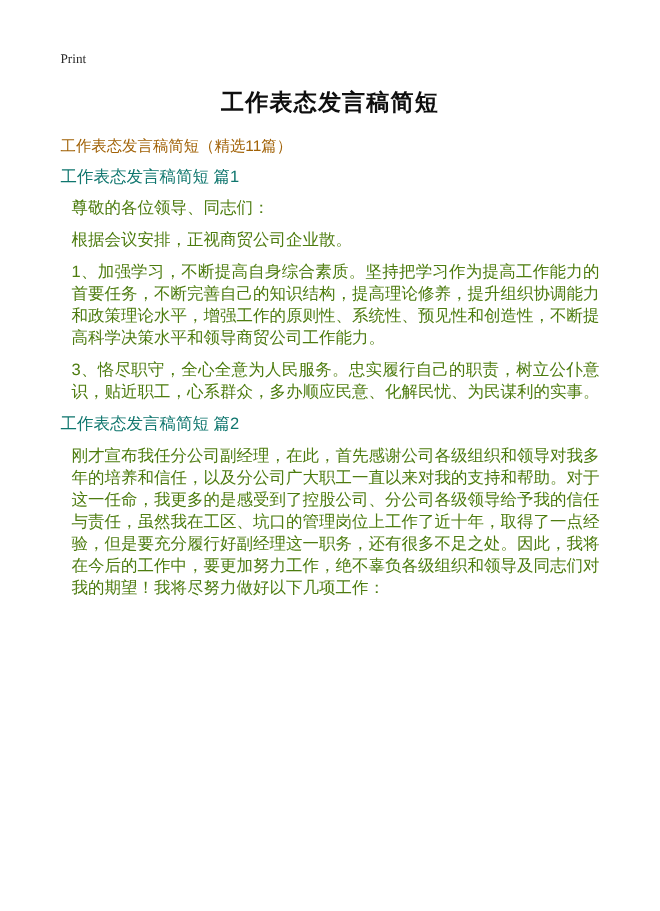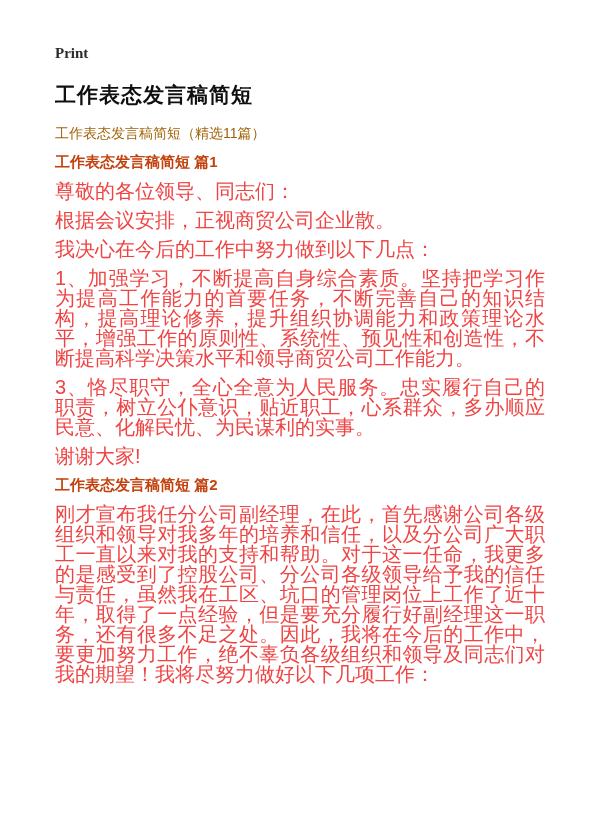--- a/index.html
+++ b/index.html
@@ -16,71 +16,69 @@
     }
     .doc-page {
       width: 600px;
       min-height: 828px;
       background: #ffffff;
       padding: 44px 55px 40px 55px;
     }
     .print-link {
       display: inline-block;
       font-family: "Liberation Serif", serif;
-      font-size: 15px;
+      font-size: 12px;
       color: #2b2b2b;
       text-decoration: none;
       cursor: pointer;
       margin: 0 0 2px 0;
-      font-weight: bold;
     }
     .doc-title {
       font-size: 21px;
       font-weight: bold;
       color: #0f0f0f;
+      text-align: center;
       margin: 18px 0 0 0;
       line-height: 26px;
       letter-spacing: 1px;
     }
     .doc-subtitle {
       font-size: 14px;
       color: #a16207;
       margin: 15px 0 9px 0;
       line-height: 20px;
     }
     .section-heading {
       font-size: 15px;
-      font-weight: bold;
-      color: #c2410c;
+      font-weight: normal;
+      color: #0f766e;
       margin: 0 0 9px 0;
       line-height: 20px;
     }
     .body-para {
-      font-size: 20px;
-      color: #ef4444;
+      font-size: 15px;
+      color: #4d7c0f;
       line-height: 20px;
-      margin: 0 0 9px 0;
+      margin: 0 0 9px 10px;
       text-align: justify;
       text-justify: inter-ideograph;
     }
   </style>
 </head>
 <body>
 
 <div class="doc-page">
   <a class="print-link">Print</a>
 
   <h1 class="doc-title">工作表态发言稿简短</h1>
 
   <p class="doc-subtitle">工作表态发言稿简短（精选11篇）</p>
 
   <div id="sections">
       <h2 class="section-heading">工作表态发言稿简短 篇1</h2>
       <p class="body-para">尊敬的各位领导、同志们：</p>
       <p class="body-para">根据会议安排，正视商贸公司企业散。</p>
-      <p class="body-para">我决心在今后的工作中努力做到以下几点：</p>
       <p class="body-para">1、加强学习，不断提高自身综合素质。坚持把学习作为提高工作能力的首要任务，不断完善自己的知识结构，提高理论修养，提升组织协调能力和政策理论水平，增强工作的原则性、系统性、预见性和创造性，不断提高科学决策水平和领导商贸公司工作能力。</p>
       <p class="body-para">3、恪尽职守，全心全意为人民服务。忠实履行自己的职责，树立公仆意识，贴近职工，心系群众，多办顺应民意、化解民忧、为民谋利的实事。</p>
-      <p class="body-para">谢谢大家!</p>
       <h2 class="section-heading">工作表态发言稿简短 篇2</h2>
       <p class="body-para">刚才宣布我任分公司副经理，在此，首先感谢公司各级组织和领导对我多年的培养和信任，以及分公司广大职工一直以来对我的支持和帮助。对于这一任命，我更多的是感受到了控股公司、分公司各级领导给予我的信任与责任，虽然我在工区、坑口的管理岗位上工作了近十年，取得了一点经验，但是要充分履行好副经理这一职务，还有很多不足之处。因此，我将在今后的工作中，要更加努力工作，绝不辜负各级组织和领导及同志们对我的期望！我将尽努力做好以下几项工作：</p>
     </div>
 </div>
 
 </body></html>

